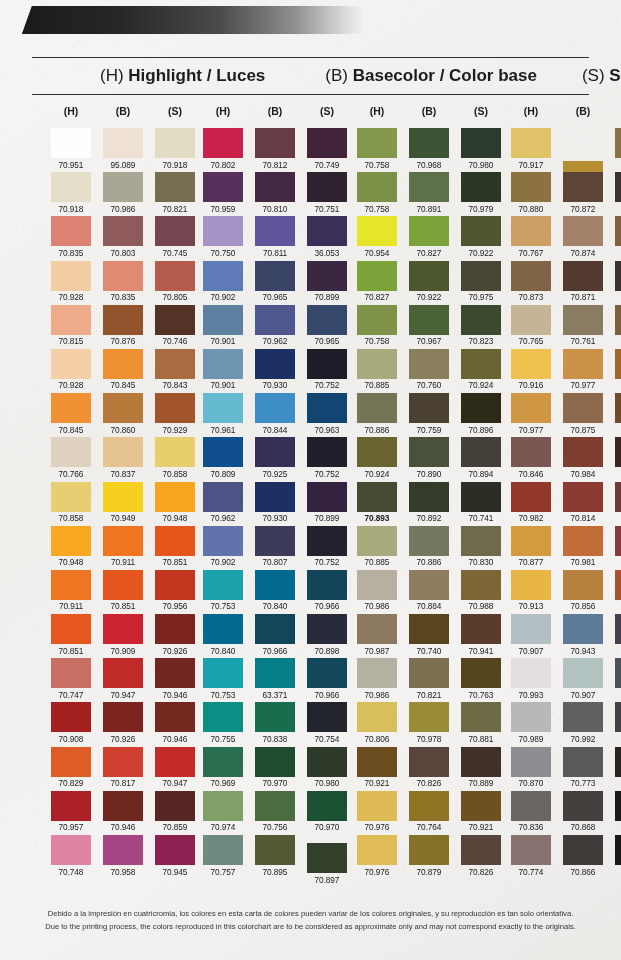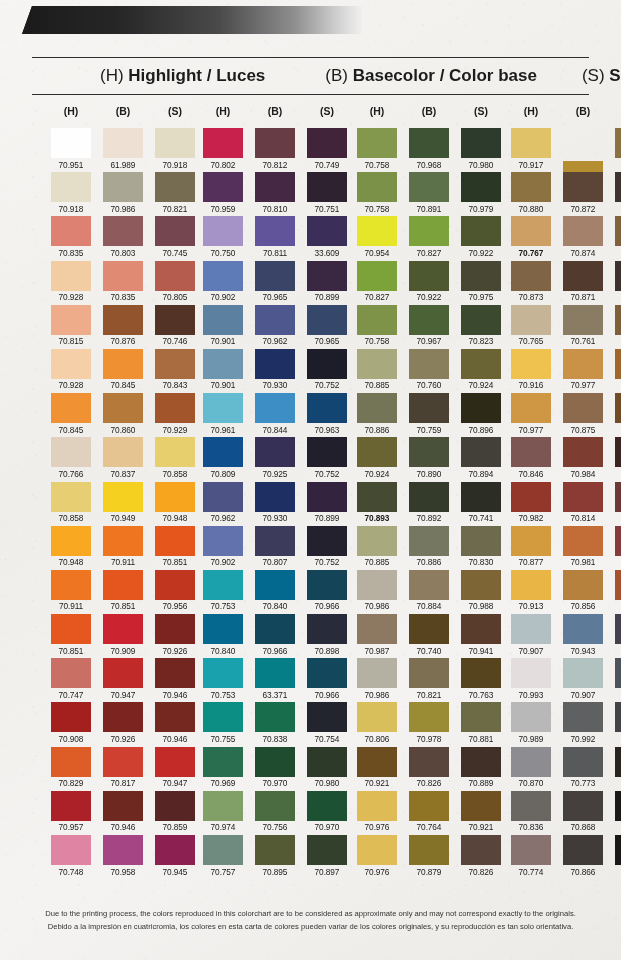--- a/index.html
+++ b/index.html
@@ -207,21 +207,21 @@
     </div>
   <div id="grids">
       <div class="grid-group" style="left: 51px;">
         <div class="grid-row">
           <div class="cellbox" style="left: 0px;">
             <span class="swatch" style="background: rgb(254, 254, 254);"></span>
             <span class="code">70.951</span>
           </div>
           <div class="cellbox" style="left: 52px;">
             <span class="swatch" style="background: rgb(238, 224, 211);"></span>
-            <span class="code">61.989</span>
+            <span class="code">95.089</span>
           </div>
           <div class="cellbox" style="left: 104px;">
             <span class="swatch" style="background: rgb(227, 220, 197);"></span>
             <span class="code">70.918</span>
           </div>
         </div>
         <div class="grid-row">
           <div class="cellbox" style="left: 0px;">
             <span class="swatch" style="background: rgb(228, 221, 200);"></span>
             <span class="code">70.918</span>
@@ -479,21 +479,21 @@
           <div class="cellbox" style="left: 0px;">
             <span class="swatch" style="background: rgb(165, 146, 198);"></span>
             <span class="code">70.750</span>
           </div>
           <div class="cellbox" style="left: 52px;">
             <span class="swatch" style="background: rgb(97, 84, 154);"></span>
             <span class="code">70.811</span>
           </div>
           <div class="cellbox" style="left: 104px;">
             <span class="swatch" style="background: rgb(59, 47, 90);"></span>
-            <span class="code">33.609</span>
+            <span class="code">36.053</span>
           </div>
         </div>
         <div class="grid-row">
           <div class="cellbox" style="left: 0px;">
             <span class="swatch" style="background: rgb(94, 123, 184);"></span>
             <span class="code">70.902</span>
           </div>
           <div class="cellbox" style="left: 52px;">
             <span class="swatch" style="background: rgb(58, 68, 103);"></span>
             <span class="code">70.965</span>
@@ -673,21 +673,21 @@
         </div>
         <div class="grid-row">
           <div class="cellbox" style="left: 0px;">
             <span class="swatch" style="background: rgb(111, 139, 127);"></span>
             <span class="code">70.757</span>
           </div>
           <div class="cellbox" style="left: 52px;">
             <span class="swatch" style="background: rgb(84, 91, 52);"></span>
             <span class="code">70.895</span>
           </div>
-          <div class="cellbox" style="left: 104px;">
+          <div class="cellbox" style="left: 104px; margin-top: 8px;">
             <span class="swatch" style="background: rgb(51, 64, 44);"></span>
             <span class="code">70.897</span>
           </div>
         </div>
       </div>
       <div class="grid-group" style="left: 357px;">
         <div class="grid-row">
           <div class="cellbox" style="left: 0px;">
             <span class="swatch" style="background: rgb(131, 152, 76);"></span>
             <span class="code">70.758</span>
@@ -949,21 +949,21 @@
           <div class="cellbox" style="left: 52px;">
             <span class="swatch" style="background: rgb(92, 68, 54);"></span>
             <span class="code">70.872</span>
           </div>
           <div class="cellbox" style="left: 104px;">
             <span class="swatch" style="background: rgb(61, 51, 46);"></span>
             <span class="code">70.822</span>
           </div>
         </div>
         <div class="grid-row">
-          <div class="cellbox" style="left: 0px; font-weight: bold;">
+          <div class="cellbox" style="left: 0px;">
             <span class="swatch" style="background: rgb(205, 159, 101);"></span>
             <span class="code">70.767</span>
           </div>
           <div class="cellbox" style="left: 52px;">
             <span class="swatch" style="background: rgb(164, 129, 106);"></span>
             <span class="code">70.874</span>
           </div>
           <div class="cellbox" style="left: 104px;">
             <span class="swatch" style="background: rgb(129, 97, 60);"></span>
             <span class="code">70.768</span>
@@ -1162,17 +1162,17 @@
           </div>
           <div class="cellbox" style="left: 104px;">
             <span class="swatch" style="background: rgb(25, 24, 22);"></span>
             <span class="code">70.950</span>
           </div>
         </div>
       </div>
     </div>
 
   <div class="footer">
+    <p>Debido a la impresión en cuatricromia, los colores en esta carta de colores pueden variar de los colores originales, y su reproducción es tan solo orientativa.</p>
     <p>Due to the printing process, the colors reproduced in this colorchart are to be considered as approximate only and may not correspond exactly to the originals.</p>
-    <p>Debido a la impresión en cuatricromia, los colores en esta carta de colores pueden variar de los colores originales, y su reproducción es tan solo orientativa.</p>
   </div>
 
 </div>
 
 </body></html>

